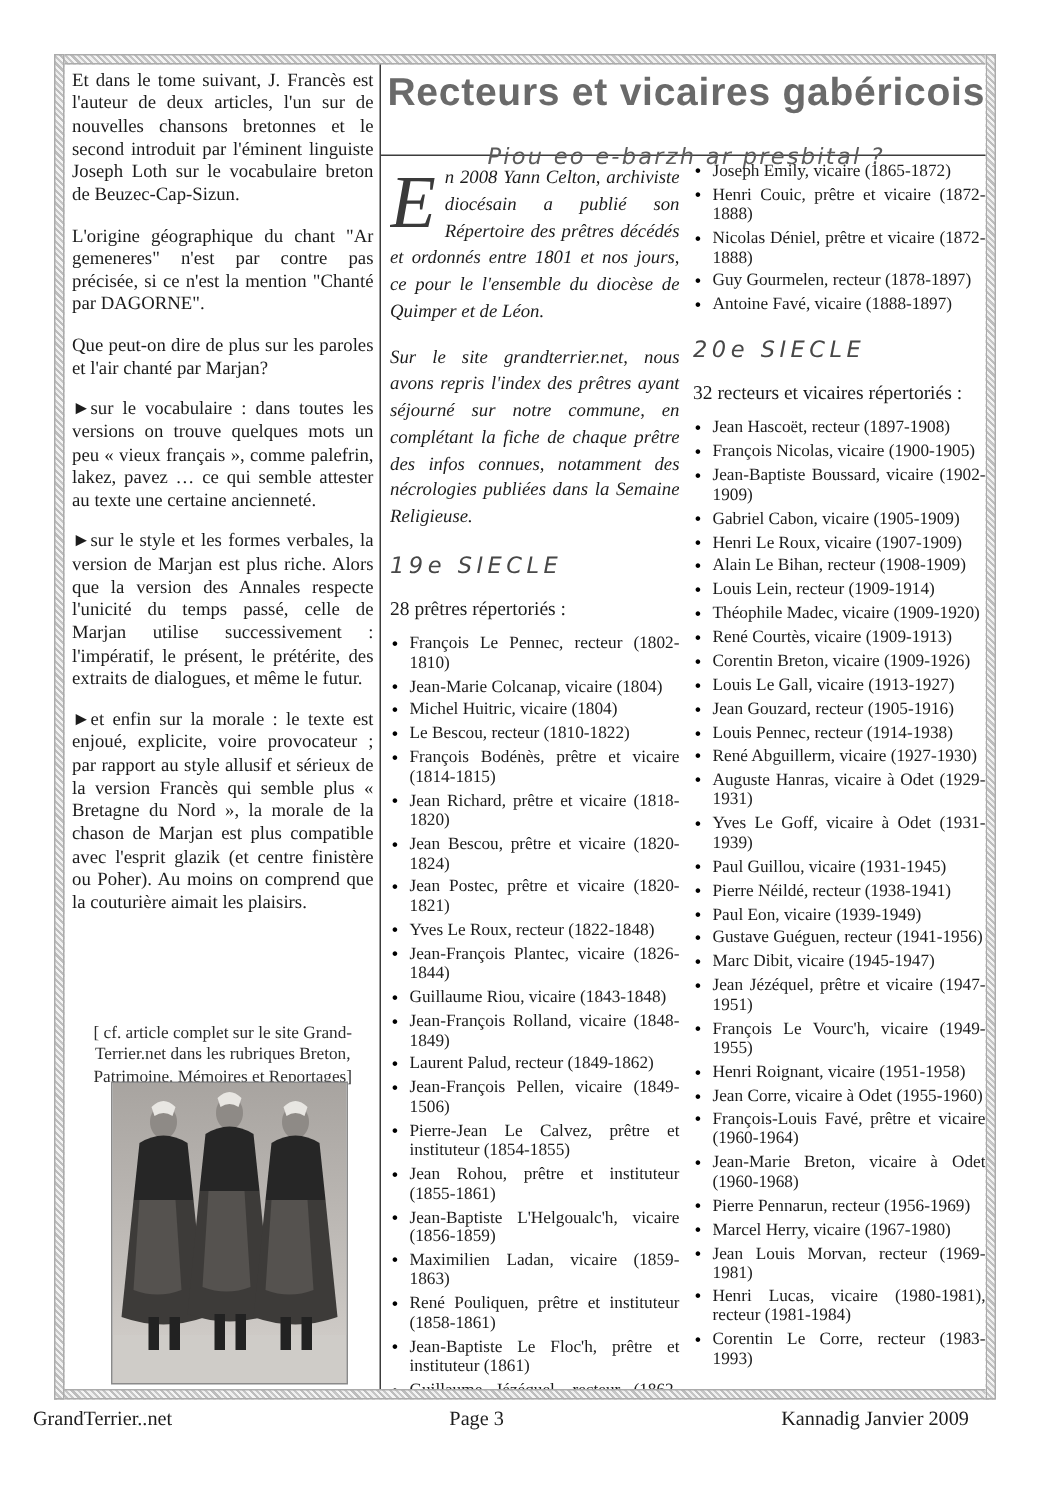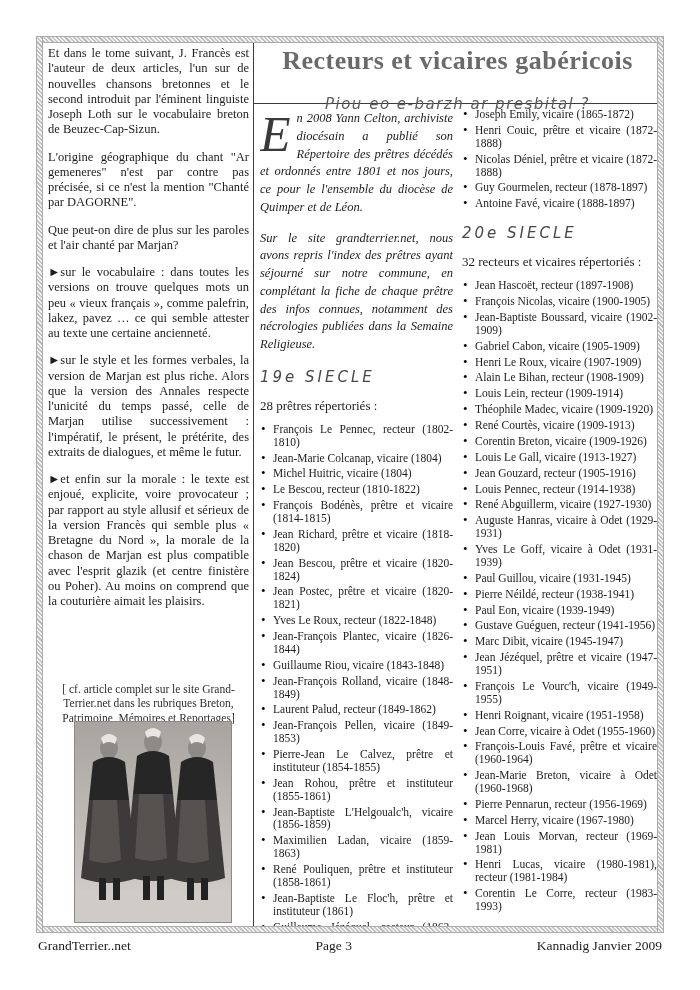--- a/index.html
+++ b/index.html
@@ -13,21 +13,21 @@
   .b-top{left:36px;top:36px;width:628px;height:7px;}
   .b-bottom{left:36px;top:926px;width:628px;height:7px;}
   .b-left{left:36px;top:36px;width:7px;height:897px;}
   .b-right{left:657px;top:36px;width:7px;height:897px;}
 
   .vdivider{position:absolute;left:253px;top:43px;width:1px;height:883px;background:#3c3c3c;}
   .hline{position:absolute;left:254px;top:103px;width:403px;height:1px;background:#3c3c3c;}
 
   
   .header{position:absolute;left:258px;top:44px;width:399px;height:56px;text-align:center;}
-  .title{font-family:Liberation Serif, serif;font-weight:bold;font-size:26px;
+  .title{font-family:Liberation Sans, sans-serif;font-weight:bold;font-size:26px;
          color:#6a6a6a;letter-spacing:0.5px;line-height:1.1;margin-top:3px;}
   .subtitle{font-family:"DejaVu Sans", sans-serif;font-style:italic;font-size:15px;
          color:#5c5c5c;letter-spacing:1.5px;margin-top:19px;}
 
   
   .sidebar-text{position:absolute;left:48px;top:46px;width:201px;height:628px;overflow:hidden;
         font-size:12.5px;line-height:1.22;text-align:justify;}
   .sidebar-text p{margin:0 0 12px 0;}
   .sidebar-note{position:absolute;left:48px;top:682px;width:201px;text-align:center;
         font-size:11.5px;line-height:1.25;color:#2e2e2e;}
@@ -45,21 +45,21 @@
   .sec-heading{font-family:"DejaVu Sans", sans-serif;font-style:italic;font-size:15px;
         letter-spacing:3px;color:#474747;text-align:left;margin:14px 0 12px 0;}
   .count-label{font-size:13px;margin:0 0 9px 0;text-align:justify;}
 
   ul.plist{margin:0;padding:0 0 0 13px;list-style:none;
         font-size:11.5px;line-height:1.12;text-align:justify;}
   ul.plist li{position:relative;margin:0 0 3px 0;}
   ul.plist li::before{content:"\2022";position:absolute;left:-12px;top:-1px;font-size:13px;color:#000;}
 
   
-  .footer{position:absolute;left:38px;top:938px;width:624px;display:flex;
+  .footer{position:absolute;left:22px;top:938px;width:624px;display:flex;
         justify-content:space-between;font-size:13.5px;color:#1c1c1c;}
 </style>
 </head>
 <body>
 
 <div class="page">
 
   <div class="bstrip b-top"></div>
   <div class="bstrip b-bottom"></div>
   <div class="bstrip b-left"></div>
@@ -141,21 +141,21 @@
         <li>Le Bescou, recteur (1810-1822)</li>
         <li>François Bodénès, prêtre et vicaire (1814-1815)</li>
         <li>Jean Richard, prêtre et vicaire (1818-1820)</li>
         <li>Jean Bescou, prêtre et vicaire (1820-1824)</li>
         <li>Jean Postec, prêtre et vicaire (1820-1821)</li>
         <li>Yves Le Roux, recteur (1822-1848)</li>
         <li>Jean-François Plantec, vicaire (1826-1844)</li>
         <li>Guillaume Riou, vicaire (1843-1848)</li>
         <li>Jean-François Rolland, vicaire (1848-1849)</li>
         <li>Laurent Palud, recteur (1849-1862)</li>
-        <li>Jean-François Pellen, vicaire (1849-1853)</li>
+        <li>Jean-François Pellen, vicaire (1849-1506)</li>
         <li>Pierre-Jean Le Calvez, prêtre et instituteur (1854-1855)</li>
         <li>Jean Rohou, prêtre et instituteur (1855-1861)</li>
         <li>Jean-Baptiste L'Helgoualc'h, vicaire (1856-1859)</li>
         <li>Maximilien Ladan, vicaire (1859-1863)</li>
         <li>René Pouliquen, prêtre et instituteur (1858-1861)</li>
         <li>Jean-Baptiste Le Floc'h, prêtre et instituteur (1861)</li>
         <li>Guillaume Jézéquel, recteur (1862-1878)</li>
       </ul>
   </div>
 

